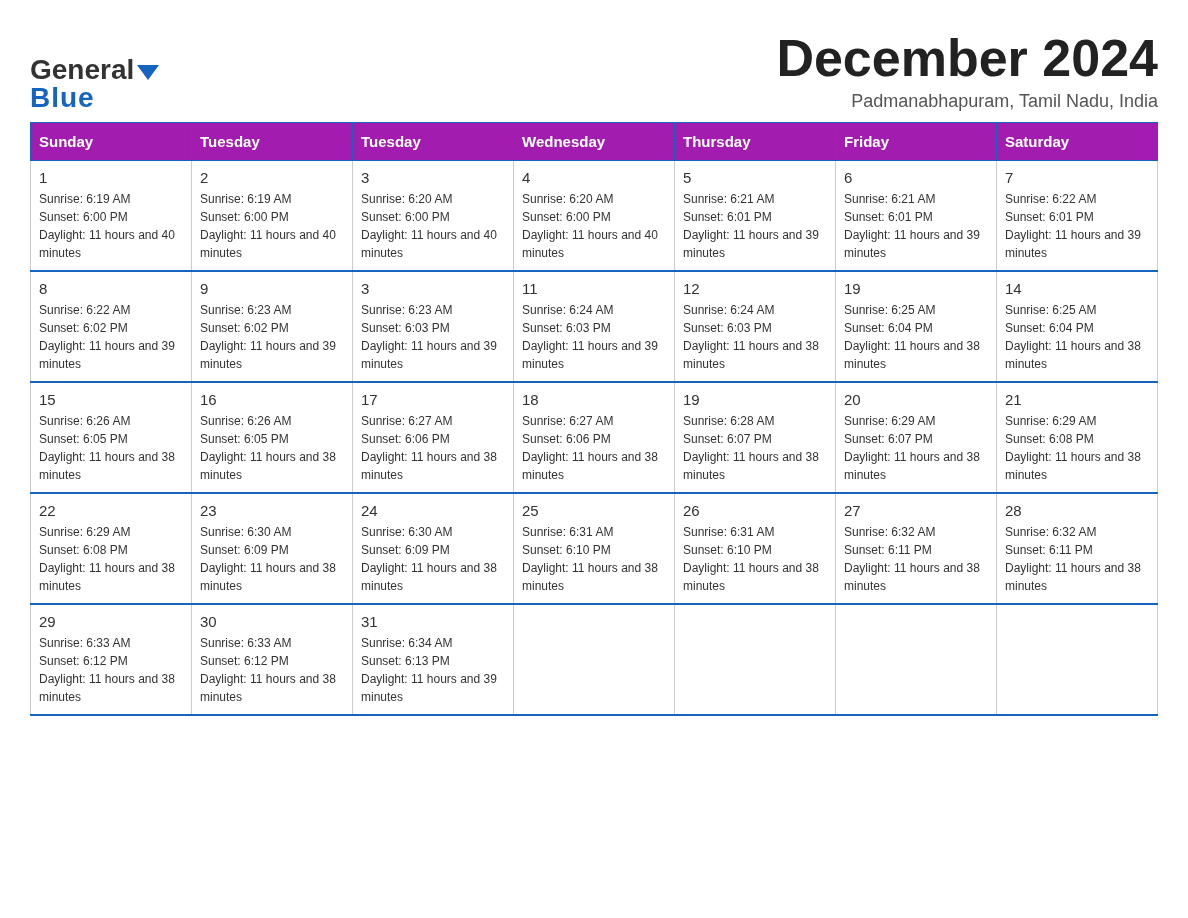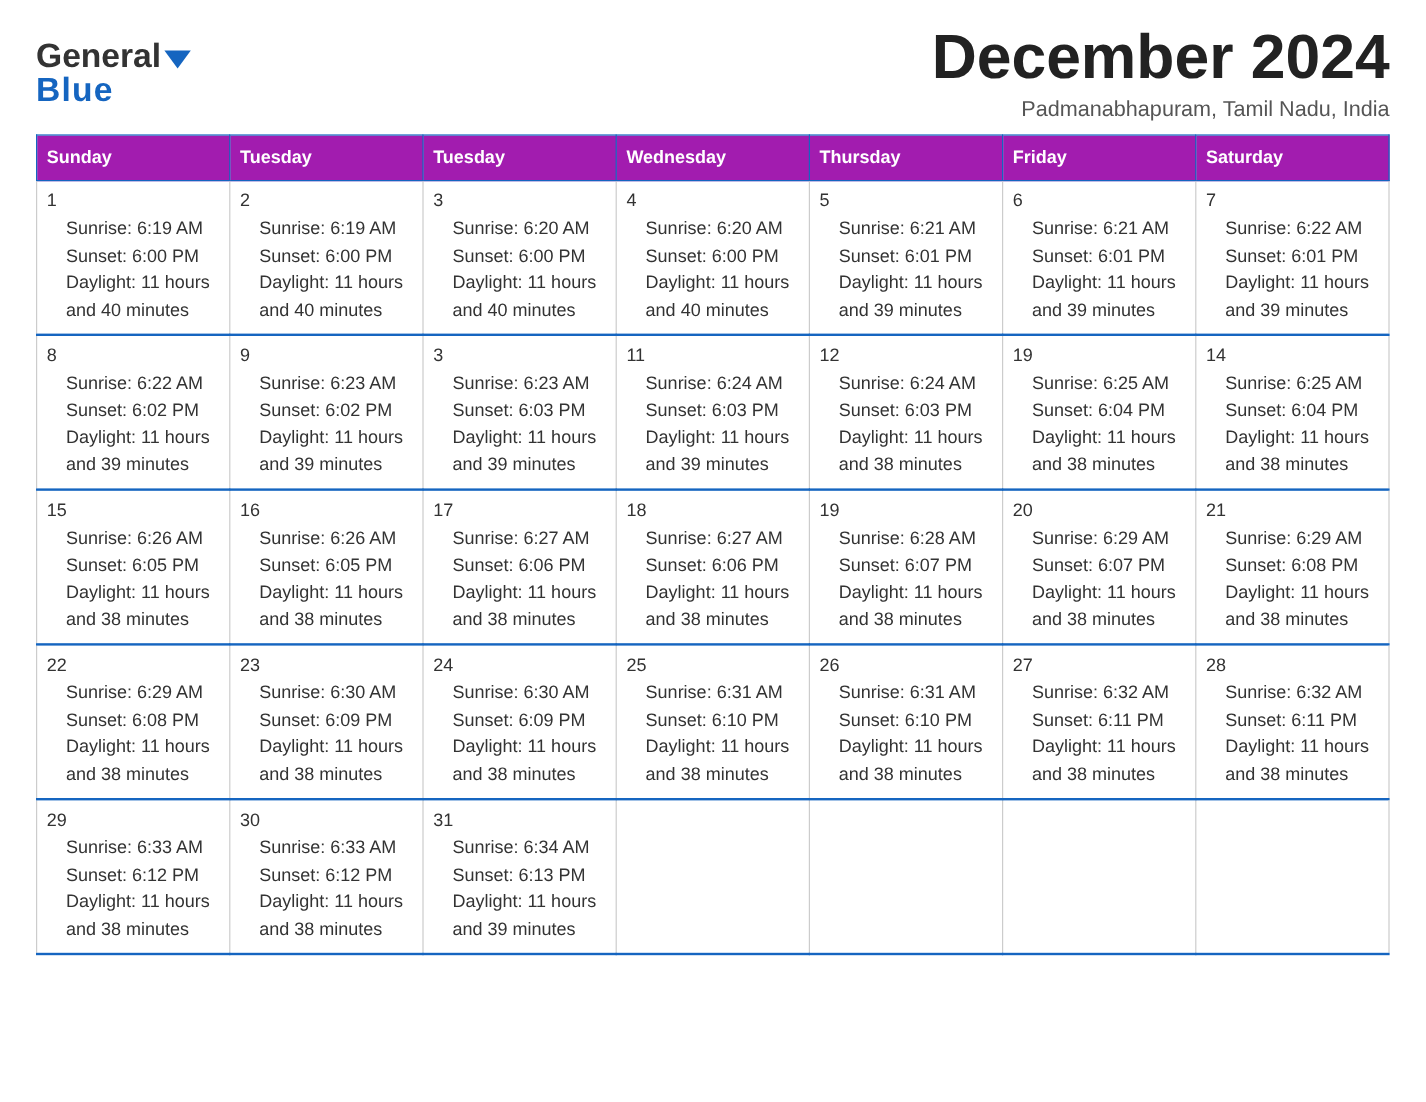--- a/index.html
+++ b/index.html
@@ -6,31 +6,32 @@
     body {
       font-family: Arial, sans-serif;
       background: #fff;
       width: 1188px;
       min-height: 918px;
       padding: 20px 30px;
     }
     .header {
       display: flex;
       justify-content: space-between;
-      align-items: center;
+      align-items: flex-end;
       margin-bottom: 10px;
     }
     .title-section {
       text-align: right;
     }
     .main-title {
       font-size: 52px;
       font-weight: bold;
       color: #222;
       line-height: 1.1;
+      margin-top: 10px;
     }
     .subtitle {
       font-size: 18px;
       color: #555;
       margin-top: 4px;
     }
     table {
       width: 100%;
       border-collapse: collapse;
       margin-top: 10px;
@@ -57,24 +58,23 @@
       border-bottom: 2px solid #1565C0;
     }
     .day-number {
       font-size: 15px;
       font-weight: normal;
       margin-bottom: 4px;
       display: block;
       color: #333;
     }
     .day-info {
-      font-size: 15px;
+      font-size: 12px;
       line-height: 1.5;
       color: #333;
-      margin-left: 16px;
     }
     td.empty {
       background: #fff;
     }
     .logo-block {
       display: inline-flex;
       flex-direction: column;
       align-items: flex-start;
     }
     .logo-general {

